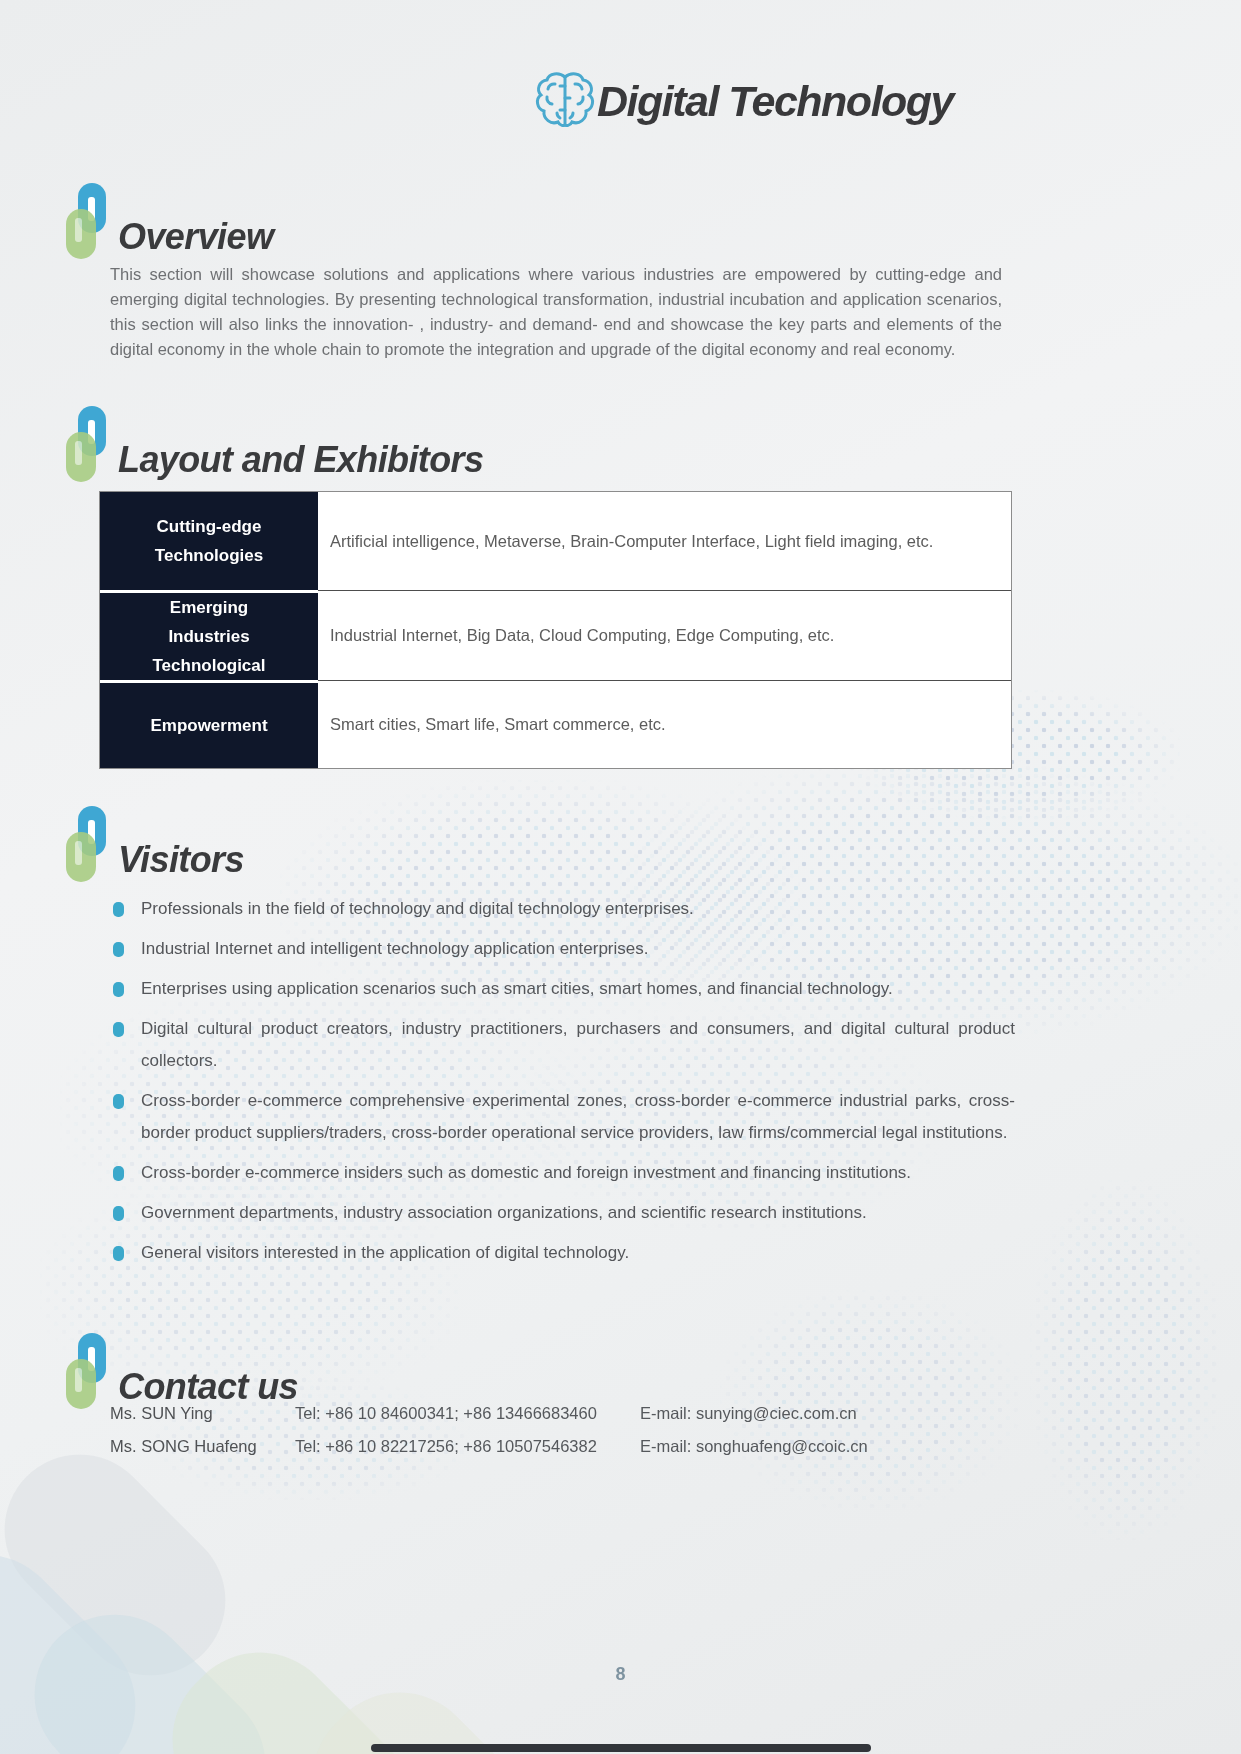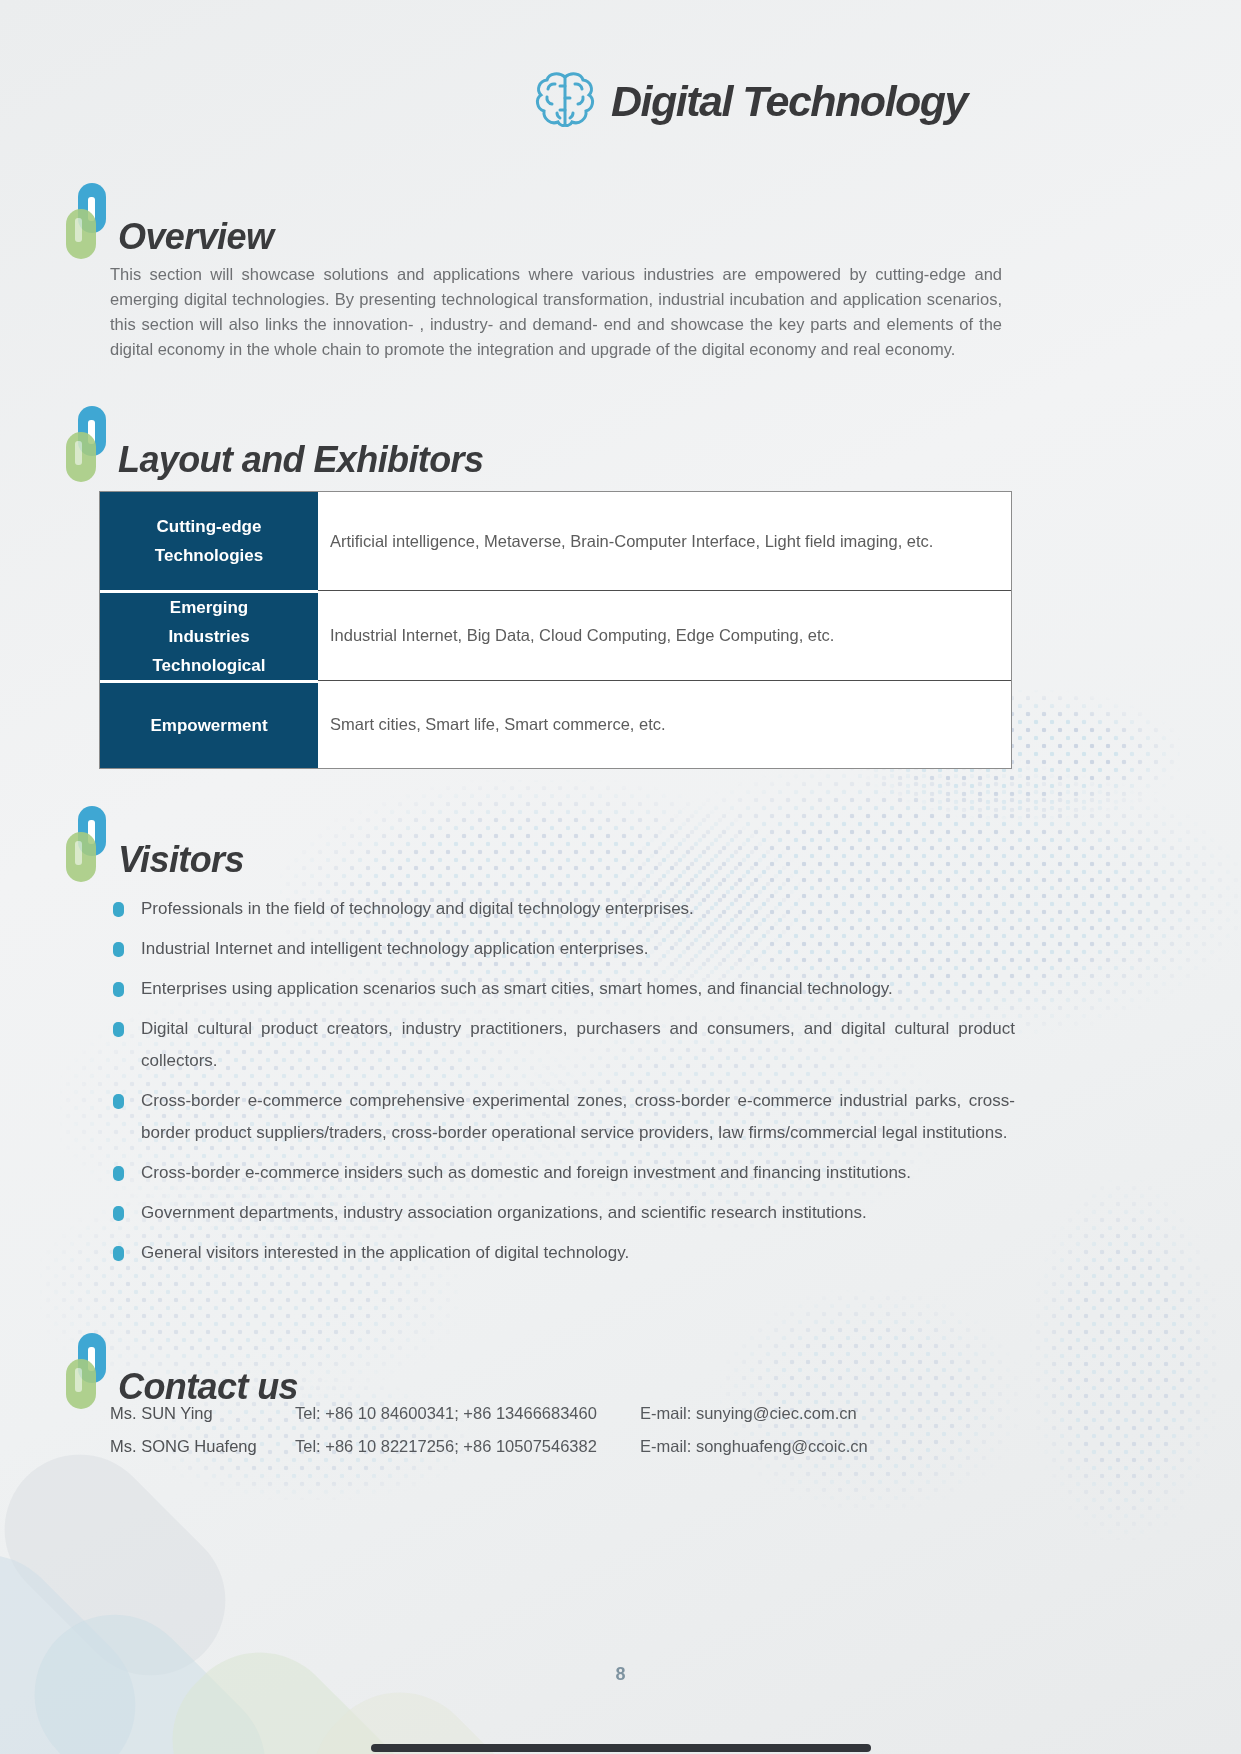--- a/index.html
+++ b/index.html
@@ -19,21 +19,21 @@
     background-size:16px 16px,16px 16px;
     background-position:0 0,8px 8px;
     -webkit-mask-image:radial-gradient(ellipse at center,#000 42%,transparent 74%);
     mask-image:radial-gradient(ellipse at center,#000 42%,transparent 74%);
   }
 
   
   .swash{position:absolute;border-radius:80px;transform:rotate(-45deg);}
 
   
-  .brand{position:absolute;left:533px;top:70px;display:flex;align-items:center;gap:14px;z-index:2;}
+  .brand{position:absolute;left:533px;top:70px;display:flex;align-items:center;z-index:2;}
   .brand h1{
     margin:0;font-size:43px;font-weight:800;font-style:italic;
     color:#39393b;letter-spacing:-1.5px;line-height:1;
   }
 
   
   .sec-head{position:absolute;display:flex;align-items:flex-end;gap:10px;z-index:2;}
   .sec-head h2{
     margin:0 0 4px 0;font-size:36px;font-weight:800;font-style:italic;
     color:#3a3b3d;letter-spacing:-0.6px;line-height:1;
@@ -52,21 +52,21 @@
     font-size:16.5px;line-height:25px;color:#6e7073;text-align:justify;margin:0;
   }
 
   
   .extable{
     position:absolute;left:99px;top:491px;width:913px;z-index:2;
     display:grid;grid-template-columns:218px 1fr;
     border:1px solid #8c8c8c;background:#fff;box-sizing:border-box;
   }
   .tcat{
-    background:#0c4a6e;color:#fff;font-weight:700;font-size:17px;line-height:29px;
+    background:#0f172a;color:#fff;font-weight:700;font-size:17px;line-height:29px;
     display:flex;align-items:center;justify-content:center;text-align:center;
     padding:0 30px;box-sizing:border-box;
   }
   .titems{
     color:#5c5c5c;font-size:16.5px;display:flex;align-items:center;
     padding:0 12px;box-sizing:border-box;background:#fff;
   }
   .r1{min-height:98px;} .r2{min-height:85px;text-align:center;} .r3{min-height:88px;}
   .sep-cat{border-top:3px solid #ffffff;}
   .sep-item{border-top:1px solid #4d4d4d;}

